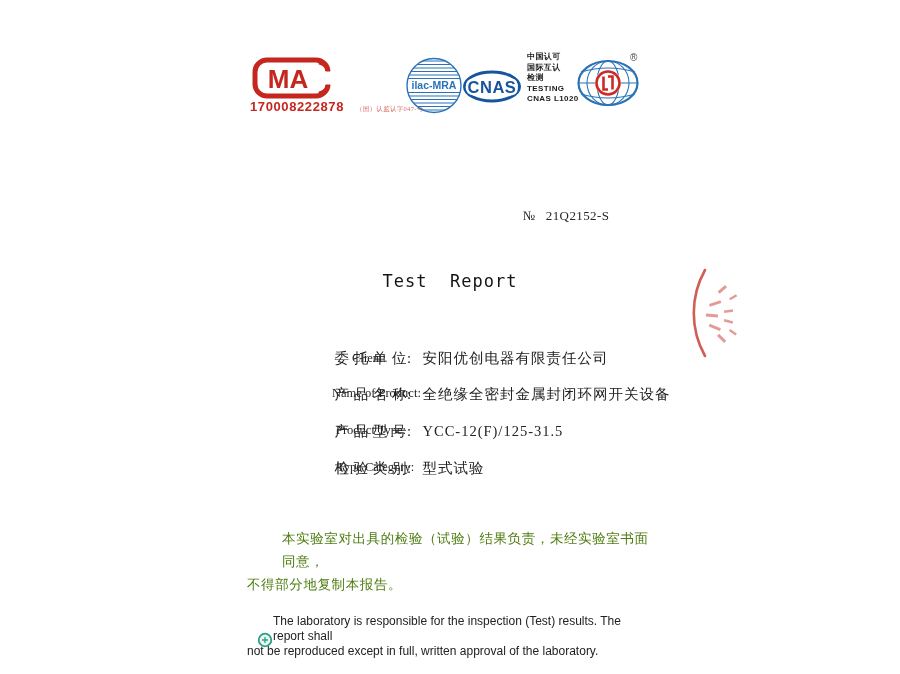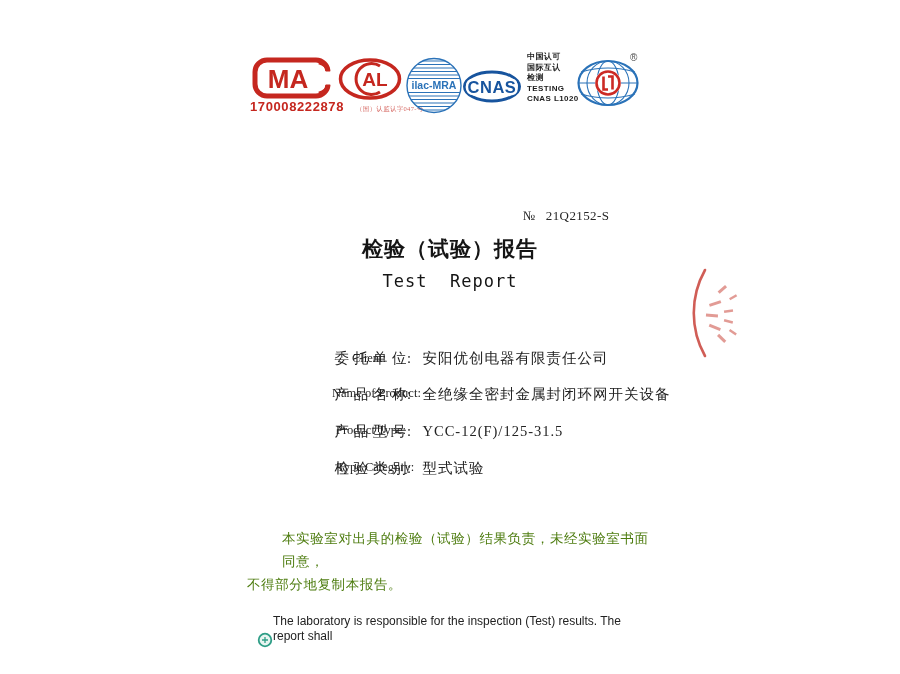--- a/index.html
+++ b/index.html
@@ -75,27 +75,20 @@
       <path d="M67 37 q9 -2.5 9 -9.5" fill="none" stroke="#c5271f" stroke-width="4.5"></path>
       <text x="36" y="31" text-anchor="middle" font-size="26" font-weight="bold" fill="#c5271f">MA</text>
     </svg>
   </div>
 
   <div class="abs cma-number-row">
     <span class="cma-number">170008222878</span>
     <span class="cma-note">（国）认监认字047-号</span>
   </div>
 
-  <div class="abs cal-logo">
-    <svg width="64" height="42" viewBox="0 0 64 42">
-      <ellipse cx="32" cy="21" rx="29.5" ry="19" fill="none" stroke="#c5271f" stroke-width="3.5"></ellipse>
-      <path d="M42 8 A 15.5 15.5 0 1 0 42 34" fill="none" stroke="#c5271f" stroke-width="3"></path>
-      <text x="37" y="28" text-anchor="middle" font-size="19" font-weight="bold" fill="#c5271f">AL</text>
-    </svg>
-  </div>
 
   <div class="abs ilac-logo">
     <svg width="56" height="57" viewBox="0 0 56 57">
       <defs>
           <clipPath id="ilacClip">
             <circle cx="28" cy="28.5" r="27"></circle>
           </clipPath>
         </defs>
       <g clip-path="url(#ilacClip)" stroke="#2a72b8" stroke-width="1.2">
         <path d="M0 4H56M0 7.5H56M0 11H56M0 14.5H56M0 18H56M0 21.5H56M0 25H56M0 28.5H56M0 32H56M0 35.5H56M0 39H56M0 42.5H56M0 46H56M0 49.5H56M0 53H56"></path>
@@ -135,21 +128,20 @@
   </div>
 
   <div class="abs reg-mark">®</div>
 
 
   <div class="abs report-no">
     <span>№</span>
     <span>21Q2152-S</span>
   </div>
 
-  <div class="abs title-cn">检验（试验）报告</div>
   <div class="abs title-en">Test  Report</div>
 
   <div class="abs seal">
     <svg width="130" height="130" viewBox="0 0 130 130">
       <path d="M60 18 A 88 88 0 0 0 60 104" fill="none" stroke="#c9473f" stroke-width="2.6" stroke-linecap="round" opacity="0.88"></path>
       <g fill="#cf5a50" opacity="0.6">
         <rect x="72" y="36" width="10" height="3" transform="rotate(-42 77 37)"></rect>
         <rect x="64" y="50" width="12" height="3" transform="rotate(-18 70 51)"></rect>
         <rect x="61" y="62" width="12" height="3" transform="rotate(4 67 63)"></rect>
         <rect x="64" y="74" width="12" height="3" transform="rotate(22 70 75)"></rect>
@@ -181,20 +173,21 @@
     <span class="fl">检 验 类 别:</span><span class="fv">型式试验</span>
   </div>
   <div class="abs field-en en4">Type Category:</div>
 
   <div class="abs stmt-cn">
     <div class="indent">本实验室对出具的检验（试验）结果负责，未经实验室书面同意，</div>
     <div>不得部分地复制本报告。</div>
   </div>
   <div class="abs stmt-en">
     <div class="indent">The laboratory is responsible for the inspection (Test) results. The report shall</div>
+    <div>not be reproduced except in full, written approval of the laboratory.</div>
   </div>
 
   <div class="abs footer-logo">
     <svg width="16" height="16" viewBox="0 0 16 16">
       <circle cx="8" cy="8" r="6.3" fill="#e8f5f1" stroke="#2f9e87" stroke-width="1.8"></circle>
       <path d="M5 8 h6 M8 5 v6" fill="none" stroke="#2f9e87" stroke-width="1.3"></path>
     </svg>
   </div>
 
 </div>

